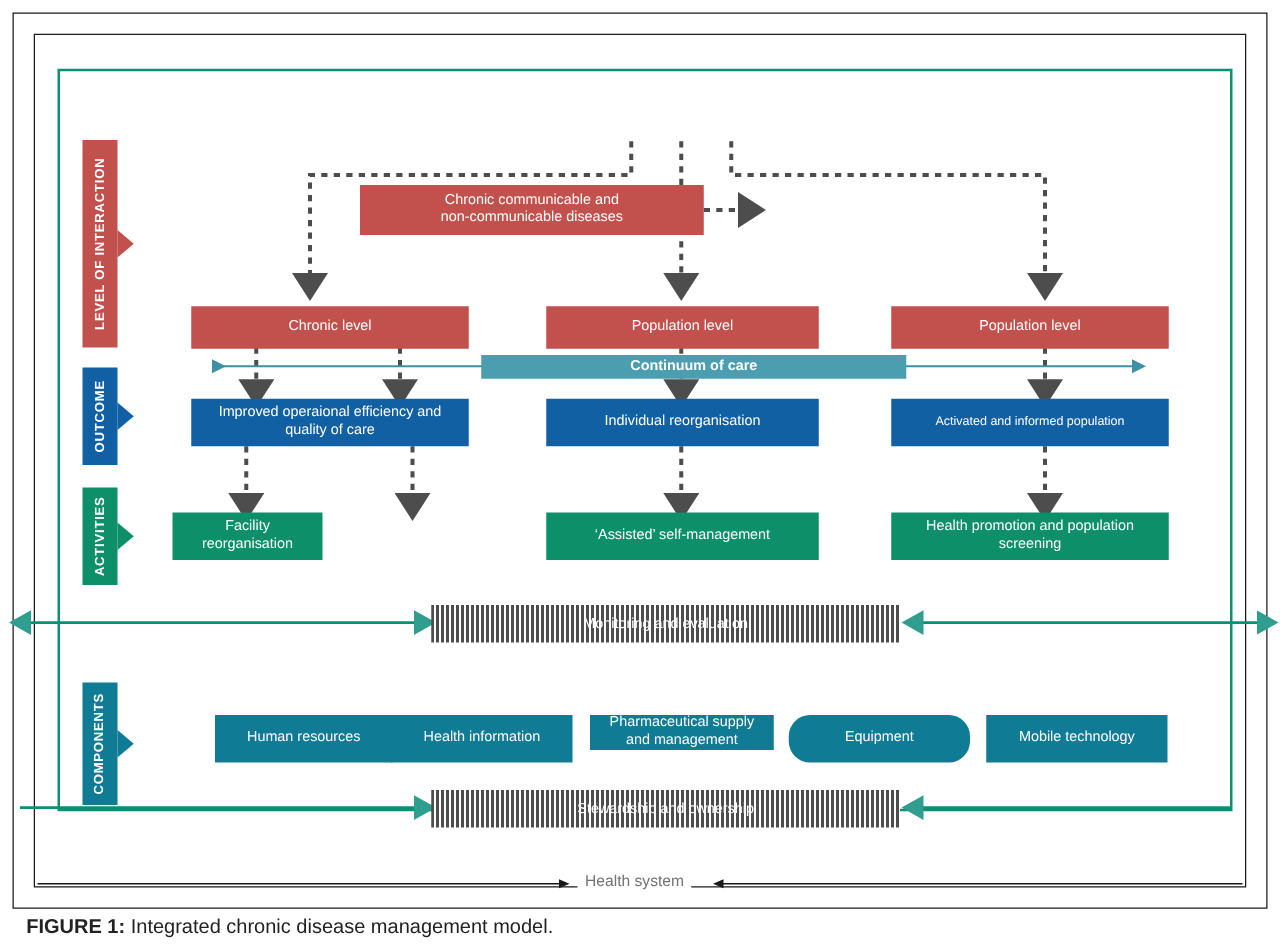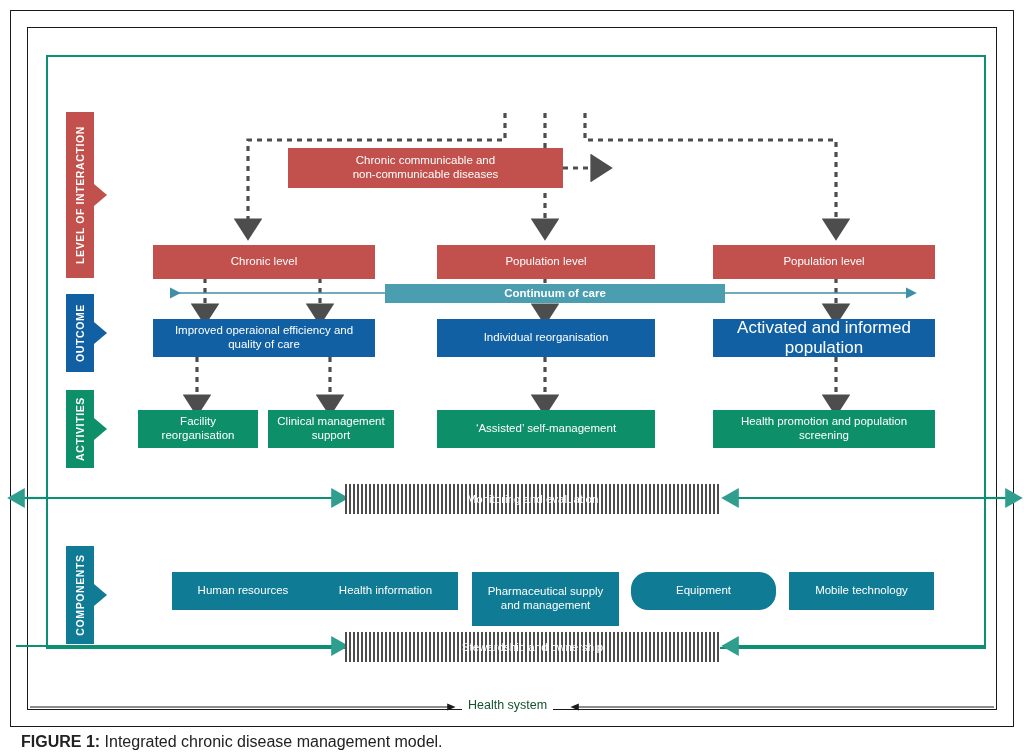--- a/index.html
+++ b/index.html
@@ -39,21 +39,21 @@
     background-image:
       repeating-linear-gradient(90deg,#4d4d4d 0 2px,#ffffff 2px 4px),
       linear-gradient(#4d4d4d,#4d4d4d);
     background-clip:border-box,content-box;
     background-origin:border-box,content-box;}
 
   svg.lay{position:absolute;left:0;top:0;width:1024px;height:755px;pointer-events:none;}
 
   .cap{position:absolute;left:10px;top:733px;font-size:16px;color:#222;padding-left:11px;}
   .cap b{font-weight:bold;}
-  .hs-label{position:absolute;font-size:12.5px;color:#14532d;background:#fff;padding:0 6px;}
+  .hs-label{position:absolute;font-size:12.5px;color:#737373;background:#fff;padding:0 6px;}
 </style>
 </head>
 <body>
 
 <div id="page">
 
   <div class="frame-outer"></div>
   <div class="frame-inner"></div>
   <div class="frame-green"></div>
 
@@ -169,51 +169,47 @@
     <span>Continuum of care</span>
   </div>
 
   <div class="box blue" style="left:153px;top:319px;width:222px;height:38px;font-size:11.5px;flex-direction:column;">
     <span>Improved operaional efficiency and</span>
     <span>quality of care</span>
   </div>
   <div class="box blue" style="left:437px;top:319px;width:218px;height:38px;font-size:11.5px;">
     <span>Individual reorganisation</span>
   </div>
-  <div class="box blue" style="left:713px;top:319px;width:222px;height:38px;font-size:17px;">
+  <div class="box blue" style="left:713px;top:319px;width:222px;height:38px;font-size:10px;">
     <span>Activated and informed population</span>
   </div>
 
   <div class="box green" style="left:138px;top:410px;width:120px;height:38px;font-size:11.5px;flex-direction:column;">
     <span>Facility</span>
     <span>reorganisation</span>
   </div>
-  <div class="box green" style="left:268px;top:410px;width:126px;height:38px;font-size:11.5px;flex-direction:column;">
-    <span>Clinical management</span>
-    <span>support</span>
-  </div>
   <div class="box green" style="left:437px;top:410px;width:218px;height:38px;font-size:11.5px;">
     <span>‘Assisted’ self-management</span>
   </div>
   <div class="box green" style="left:713px;top:410px;width:222px;height:38px;font-size:11.5px;flex-direction:column;">
     <span>Health promotion and population</span>
     <span>screening</span>
   </div>
 
   <div class="hatch" style="left:345px;top:484px;width:375px;height:30px;">
     <span>Monitoring and evaluation</span>
   </div>
 
   <div class="box teal" style="left:172px;top:572px;width:142px;height:38px;font-size:11.5px;">
     <span>Human resources</span>
   </div>
   <div class="box teal" style="left:313px;top:572px;width:145px;height:38px;font-size:11.5px;">
     <span>Health information</span>
   </div>
-  <div class="box teal" style="left:472px;top:572px;width:147px;height:54px;font-size:11.5px;flex-direction:column;">
+  <div class="box teal" style="left:472px;top:572px;width:147px;height:28px;font-size:11.5px;flex-direction:column;">
     <span>Pharmaceutical supply</span>
     <span>and management</span>
   </div>
   <div class="box teal" style="left:631px;top:572px;width:145px;height:38px;font-size:11.5px;border-radius:17px;">
     <span>Equipment</span>
   </div>
   <div class="box teal" style="left:789px;top:572px;width:145px;height:38px;font-size:11.5px;">
     <span>Mobile technology</span>
   </div>
 

